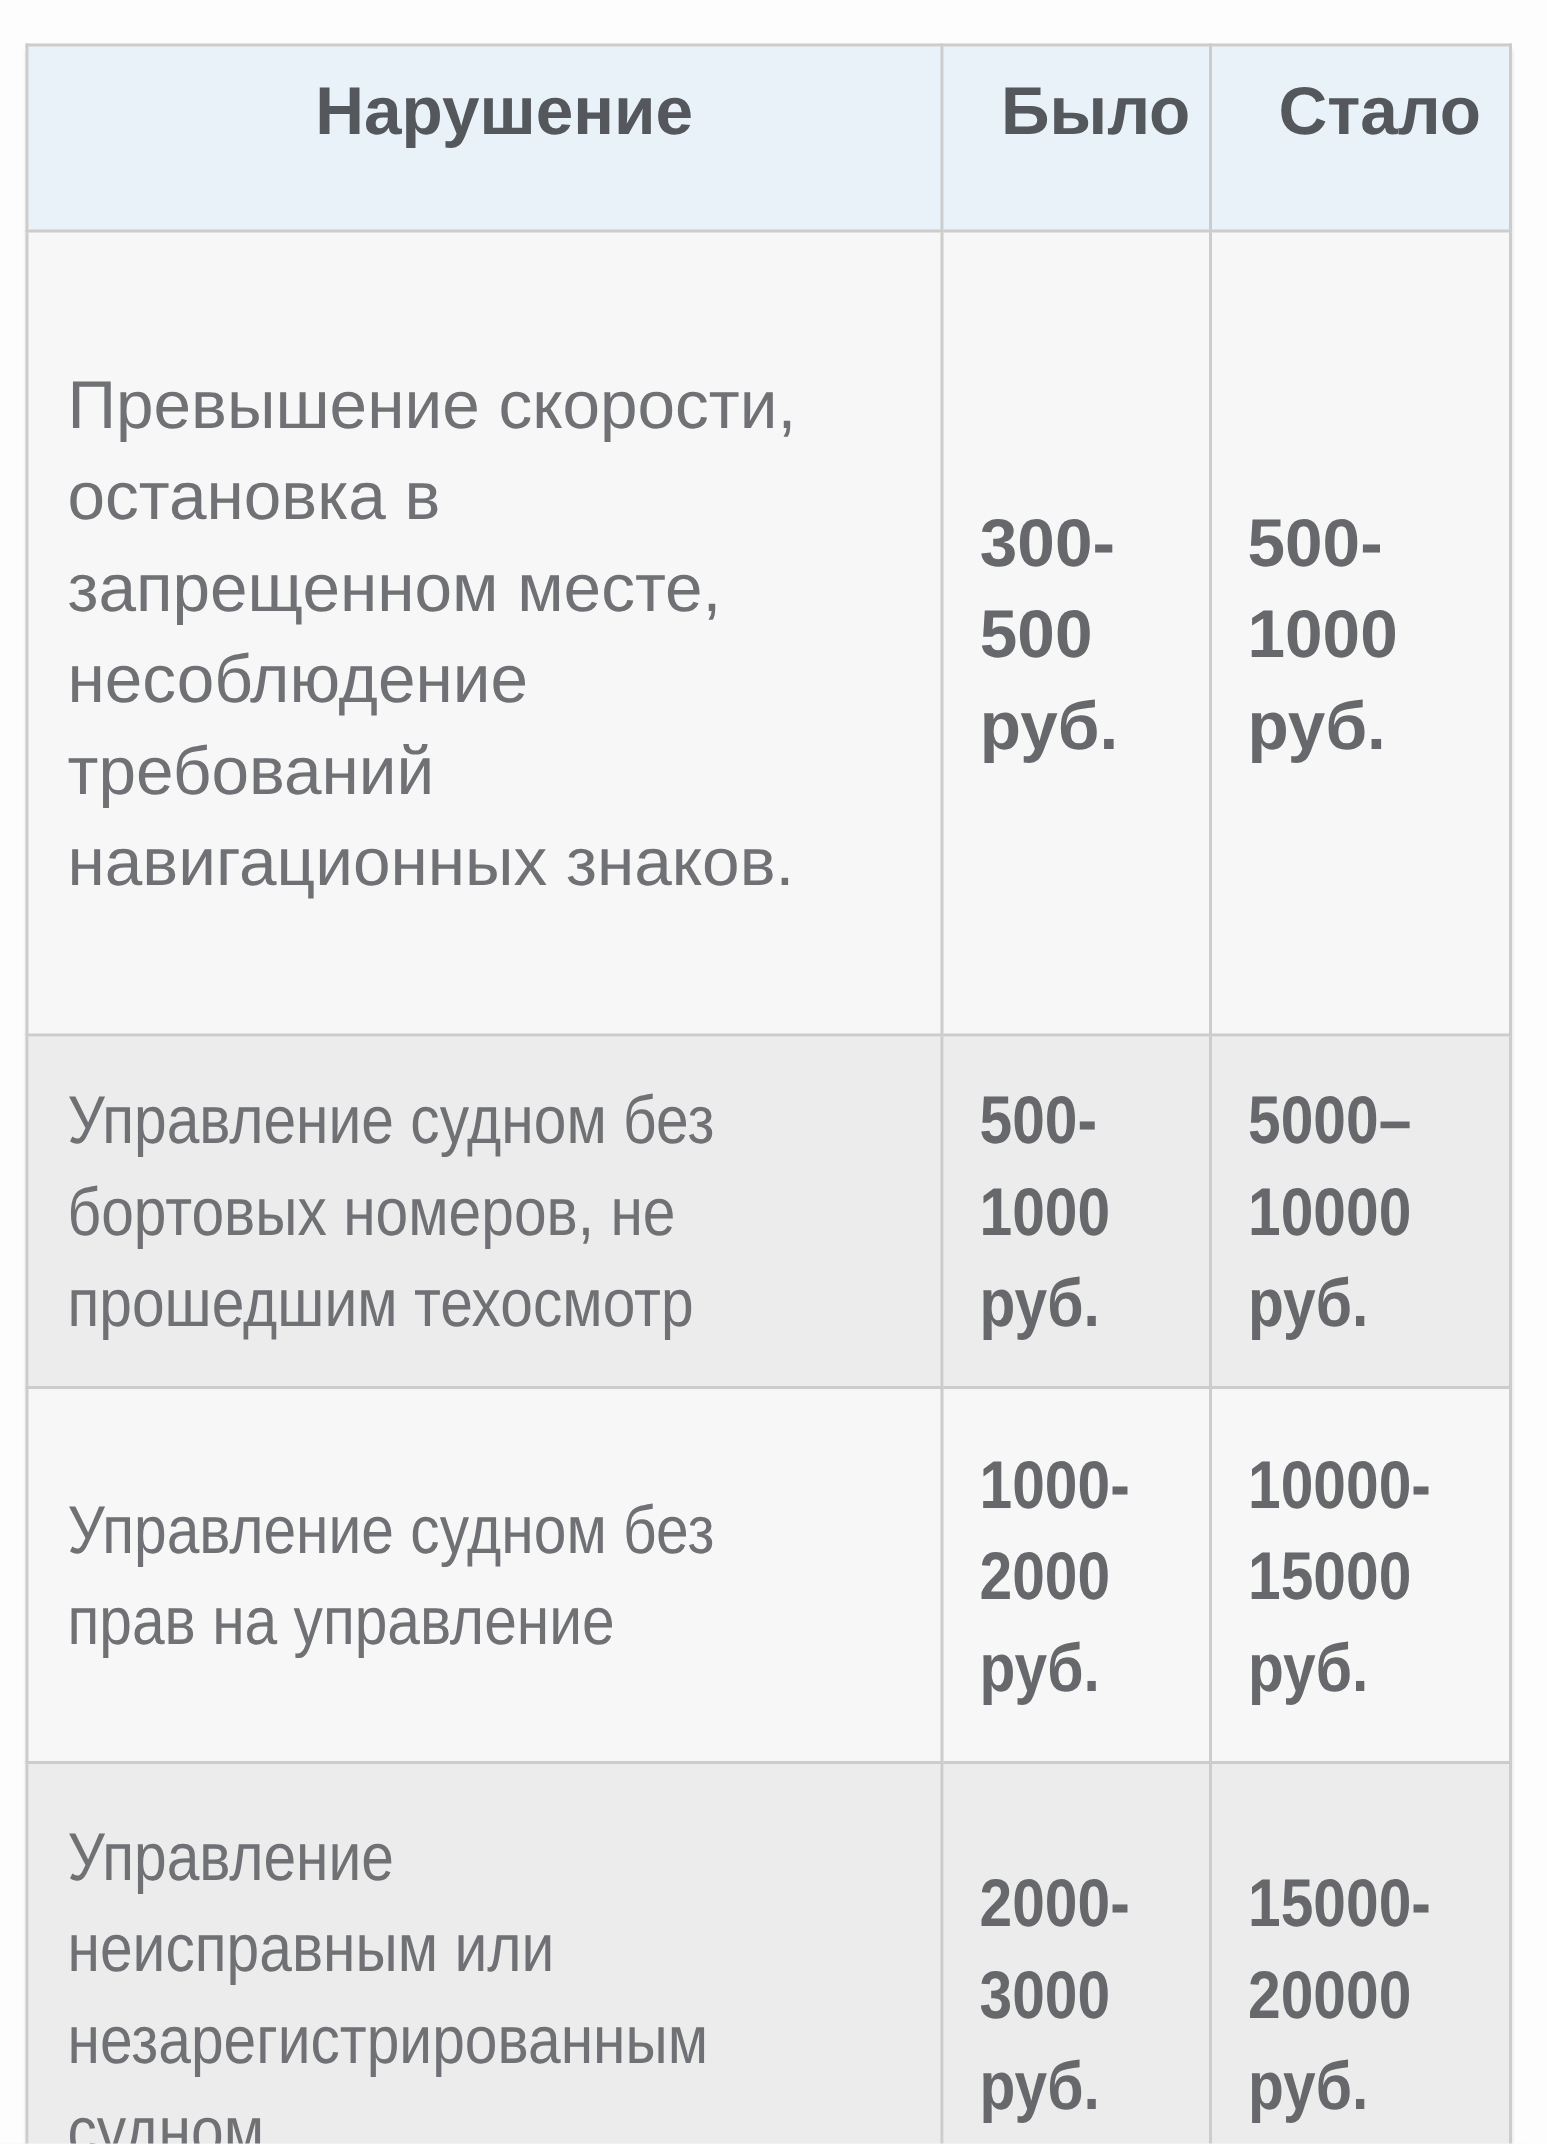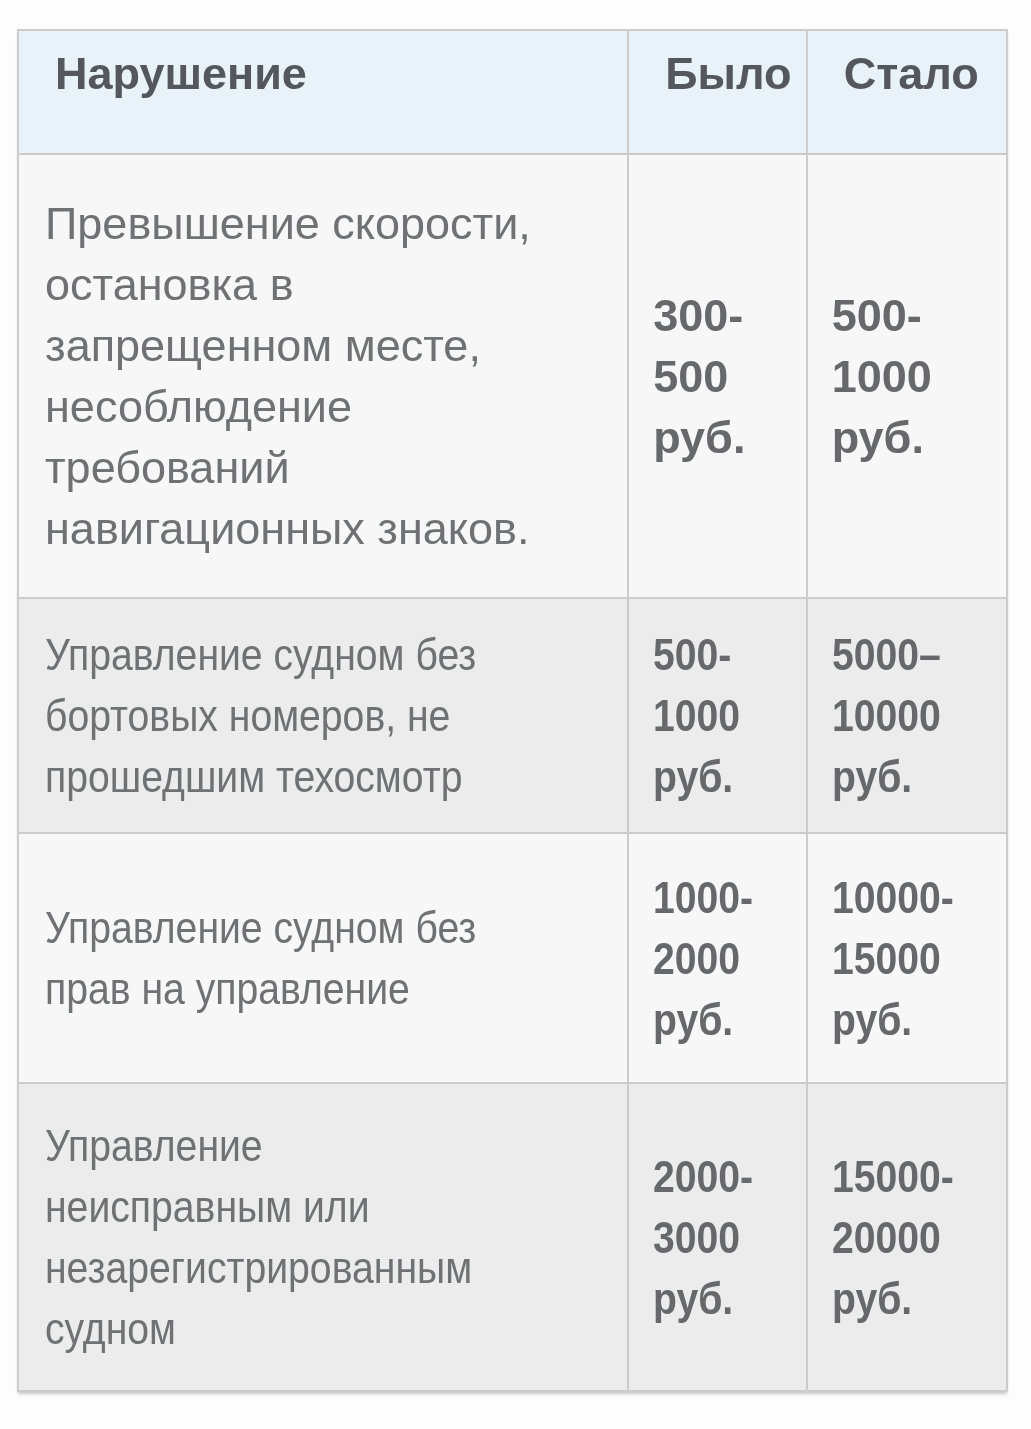--- a/index.html
+++ b/index.html
@@ -38,21 +38,21 @@
   
   .col-violation { width: 588px; }
   .col-was      { width: 172px; }
   .col-now      { width: 193px; }
 
   
   tr.header-row th {
     background: var(--header-bg, #e9f2f8);
     color: var(--header-text, #54575c);
     font-weight: bold;
-    text-align: left;
+    text-align: center;
     vertical-align: top;
     padding: 12px 10px 12px 36px;
     height: 124px;
     box-sizing: border-box;
   }
 
   
   tbody td {
     vertical-align: middle;
     box-sizing: border-box;
@@ -74,21 +74,21 @@
     display: block;
     white-space: pre-line;
   }
   
   tr.cond .txt {
     transform: scaleX(0.87);
     transform-origin: left center;
     width: 114%;
   }
 
-  tr.row-1 { height: 444px; }
+  tr.row-1 { height: 536px; }
   tr.row-2 { height: 235px; }
   tr.row-3 { height: 250px; }
   tr.row-4 { height: 308px; }
 </style>
 </head>
 <body>
 
 <div class="page">
   <table class="fines-table">
     <colgroup>

